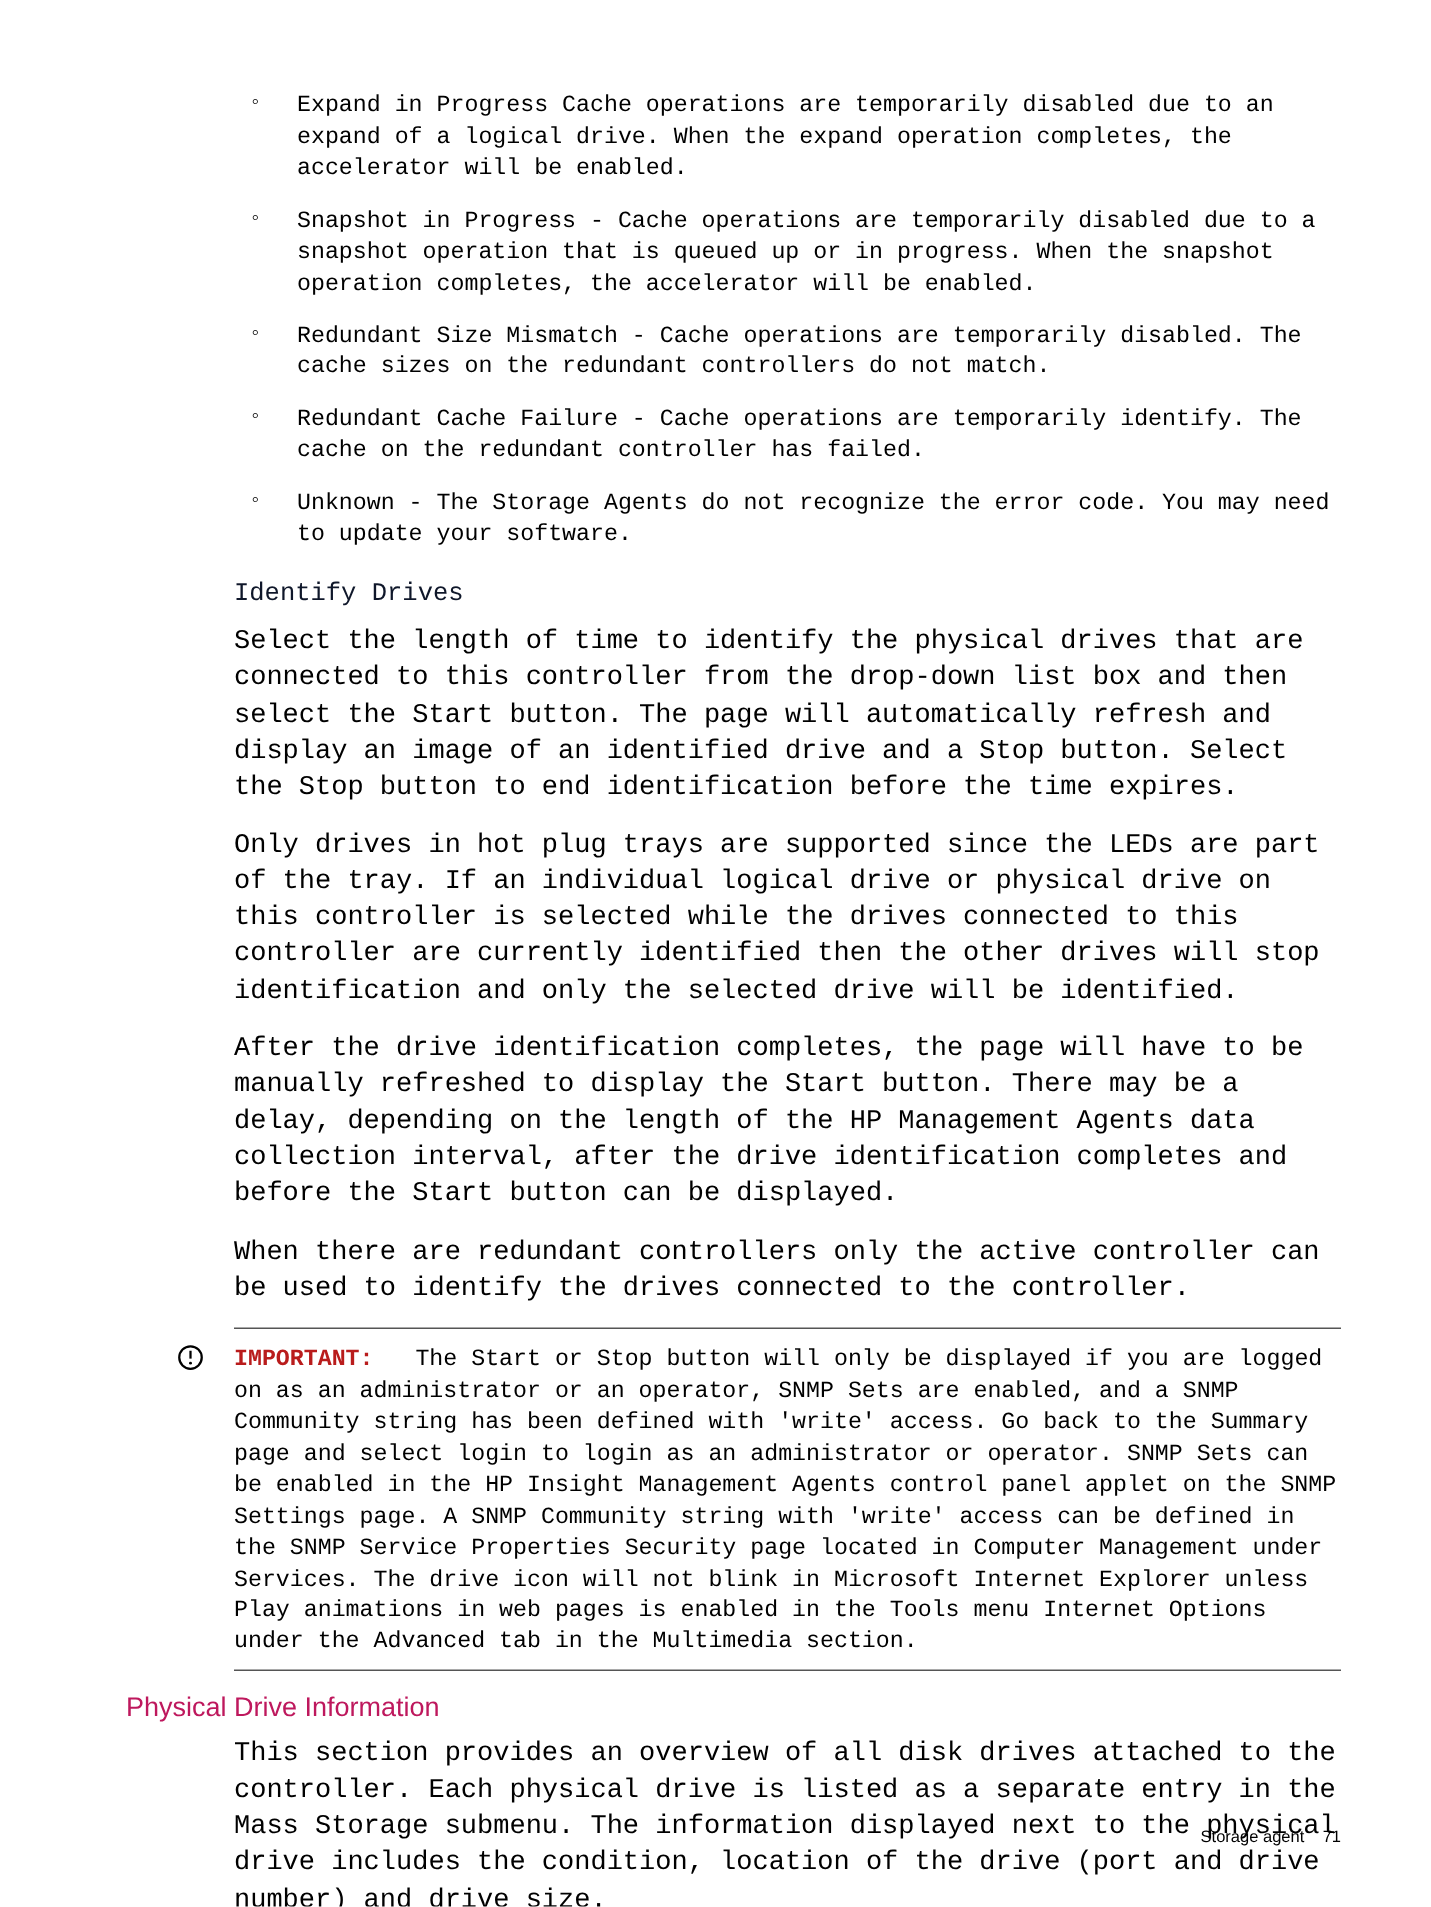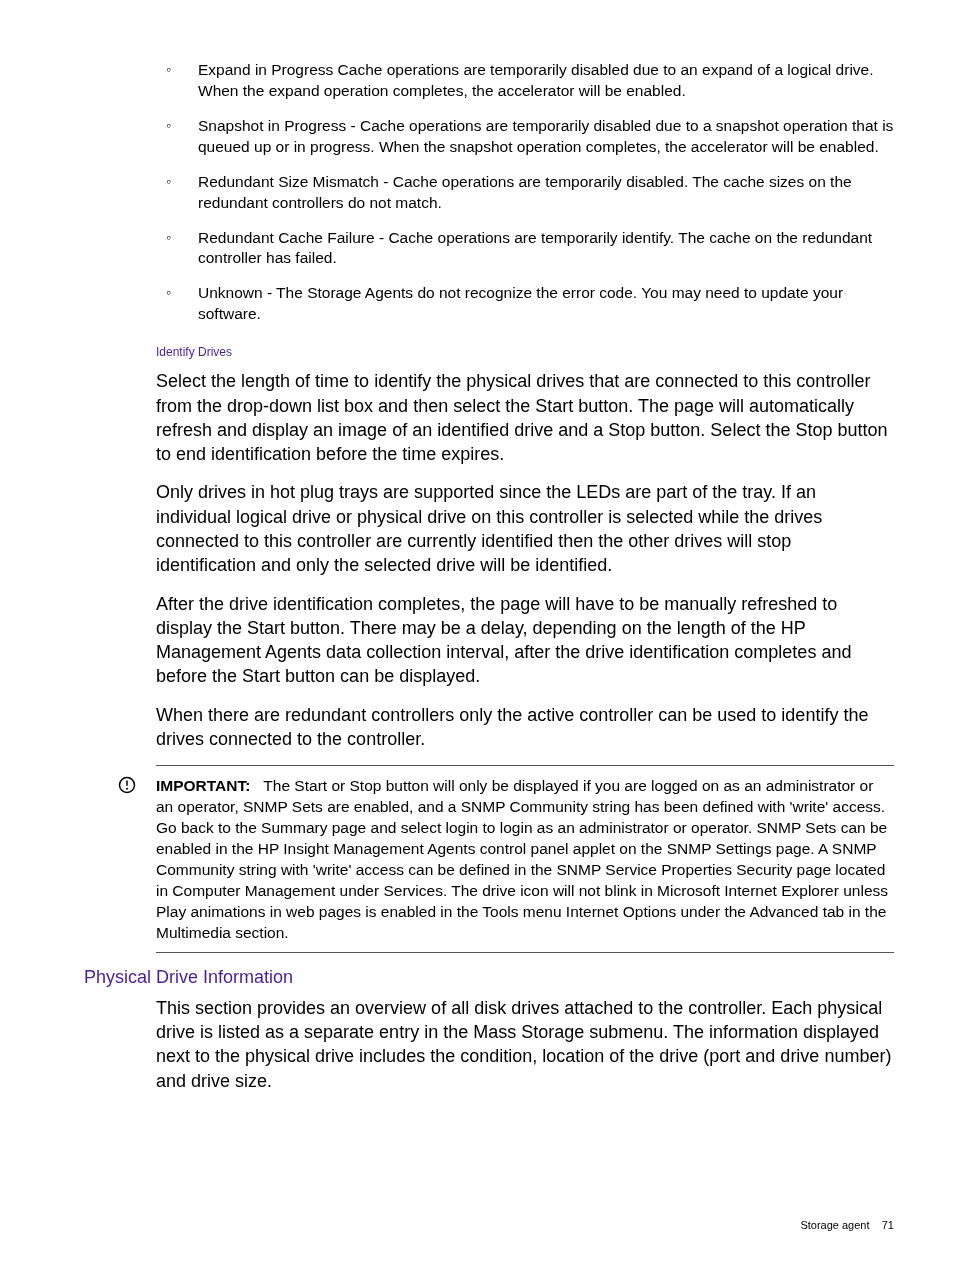--- a/index.html
+++ b/index.html
@@ -7,48 +7,49 @@
     width: 954px;
     height: 1271px;
     font-family: Arial, Helvetica, sans-serif;
     background: #fff;
     color: #000;
     position: relative;
     padding: 60px 60px 40px 84px;
   }
   .content {
     padding-left: 72px;
+    font-family: Liberation Mono, monospace;
   }
   .bullet-list {
     list-style: none;
     margin-bottom: 20px;
   }
   .bullet-list li {
     position: relative;
     padding-left: 42px;
     margin-bottom: 14px;
     font-size: 15.5px;
     line-height: 1.35;
   }
   .bullet-list li::before {
     content: "◦";
     position: absolute;
     left: 10px;
     top: 0;
     font-size: 14px;
   }
   .section-heading {
-    color: #4c1d95;
-    font-size: 12px;
+    color: #0f172a;
+    font-size: 17px;
     font-weight: normal;
     margin-top: 8px;
     margin-bottom: 10px;
   }
   .section-heading-l2 {
-    color: #4c1d95;
+    color: #be185d;
     font-size: 18px;
     font-weight: normal;
     margin-top: 14px;
     margin-bottom: 8px;
     margin-left: 0;
   }
   .para {
     font-size: 18px;
     line-height: 1.35;
     margin-bottom: 14px;
@@ -64,21 +65,21 @@
   }
   .important-icon {
     position: absolute;
     left: -38px;
     top: 0;
     width: 18px;
     height: 18px;
   }
   .important-icon svg { width: 18px; height: 18px; }
   .important-label {
-    color: #000000;
+    color: #b91c1c;
     font-weight: bold;
     font-size: 15.5px;
     margin-top: 11px;
   }
   .important-text {
     font-size: 15.5px;
     line-height: 1.35;
   }
   .footer {
     position: absolute;

